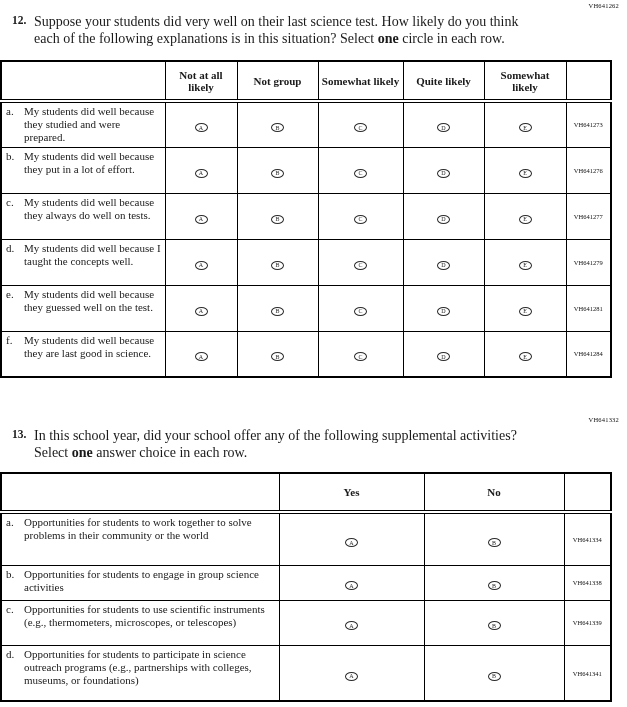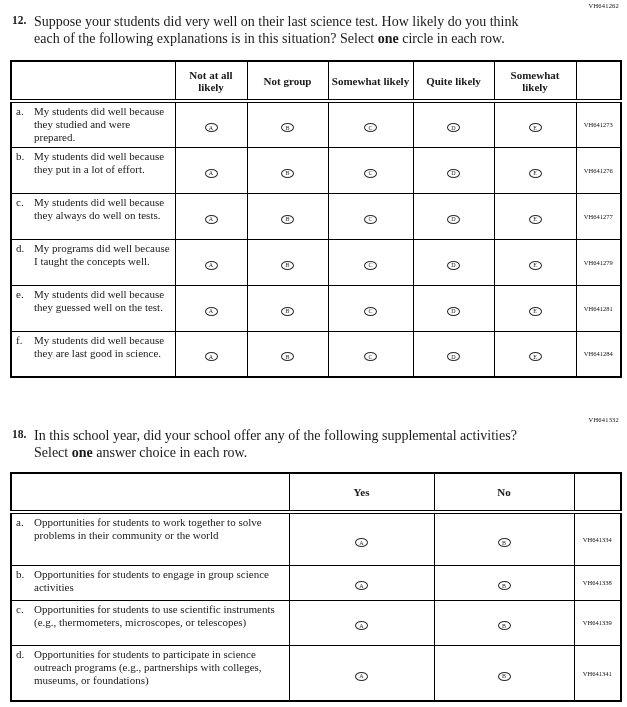--- a/index.html
+++ b/index.html
@@ -14,21 +14,21 @@
   .section { position:relative; }
   .vh-code {
     position:absolute; right:8px; top:2px;
     font-size:6.5px; letter-spacing:0.2px; color:#111;
   }
   .question { display:flex; margin-left:12px; margin-right:60px; }
   .q-num { font-weight:bold; width:22px; flex:none; font-size:11.5px; line-height:1.22; }
   .q-text { font-size:14px; line-height:1.22; max-width:505px; }
   .q-text b { font-weight:bold; }
 
-  table { border-collapse:collapse; table-layout:fixed; margin-left:10px; }
+  table { border-collapse:collapse; table-layout:fixed; }
   #t12 { width:610px; margin-top:13px; }
   #t13 { width:610px; margin-top:11px; }
   th, td { border:1.5px solid #000; }
   table { border:2.5px solid #000; }
   thead th { border-bottom:4px double #000; font-size:11px; font-weight:bold; line-height:1.1; text-align:center; vertical-align:middle; padding:3px 2px; }
   td.stem { vertical-align:top; padding:2px 3px 2px 4px; }
   .stem-wrap { display:flex; font-size:11px; line-height:1.18; }
   .stem-letter { width:18px; flex:none; }
   .stem-text { flex:1; }
   td.opt { text-align:center; vertical-align:middle; }
@@ -117,21 +117,21 @@
         <td class="opt"><span class="circle">B</span></td>
         <td class="opt"><span class="circle">C</span></td>
         <td class="opt"><span class="circle">D</span></td>
         <td class="opt"><span class="circle">E</span></td>
         <td class="code">VH641277</td>
       </tr>
       <tr>
         <td class="stem">
             <div class="stem-wrap">
               <span class="stem-letter">d.</span>
-              <span class="stem-text">My programs did well because I taught the concepts well.</span>
+              <span class="stem-text">My students did well because I taught the concepts well.</span>
             </div>
           </td>
         <td class="opt"><span class="circle">A</span></td>
         <td class="opt"><span class="circle">B</span></td>
         <td class="opt"><span class="circle">C</span></td>
         <td class="opt"><span class="circle">D</span></td>
         <td class="opt"><span class="circle">E</span></td>
         <td class="code">VH641279</td>
       </tr>
       <tr>
@@ -162,21 +162,21 @@
         <td class="opt"><span class="circle">E</span></td>
         <td class="code">VH641284</td>
       </tr>
     </tbody>
   </table>
 </div>
 
 <div class="section" id="sec13">
   <div class="vh-code">VH641332</div>
   <div class="question">
-    <span class="q-num">18.</span>
+    <span class="q-num">13.</span>
     <span class="q-text"><span>In this school year, did your school offer any of the following supplemental activities? Select </span><b>one</b><span> answer choice in each row.</span></span>
   </div>
 
   <table id="t13">
     <colgroup>
       <col style="width:278px">
         <col style="width:145px">
         <col style="width:140px">
         <col style="width:47px">
     </colgroup>

